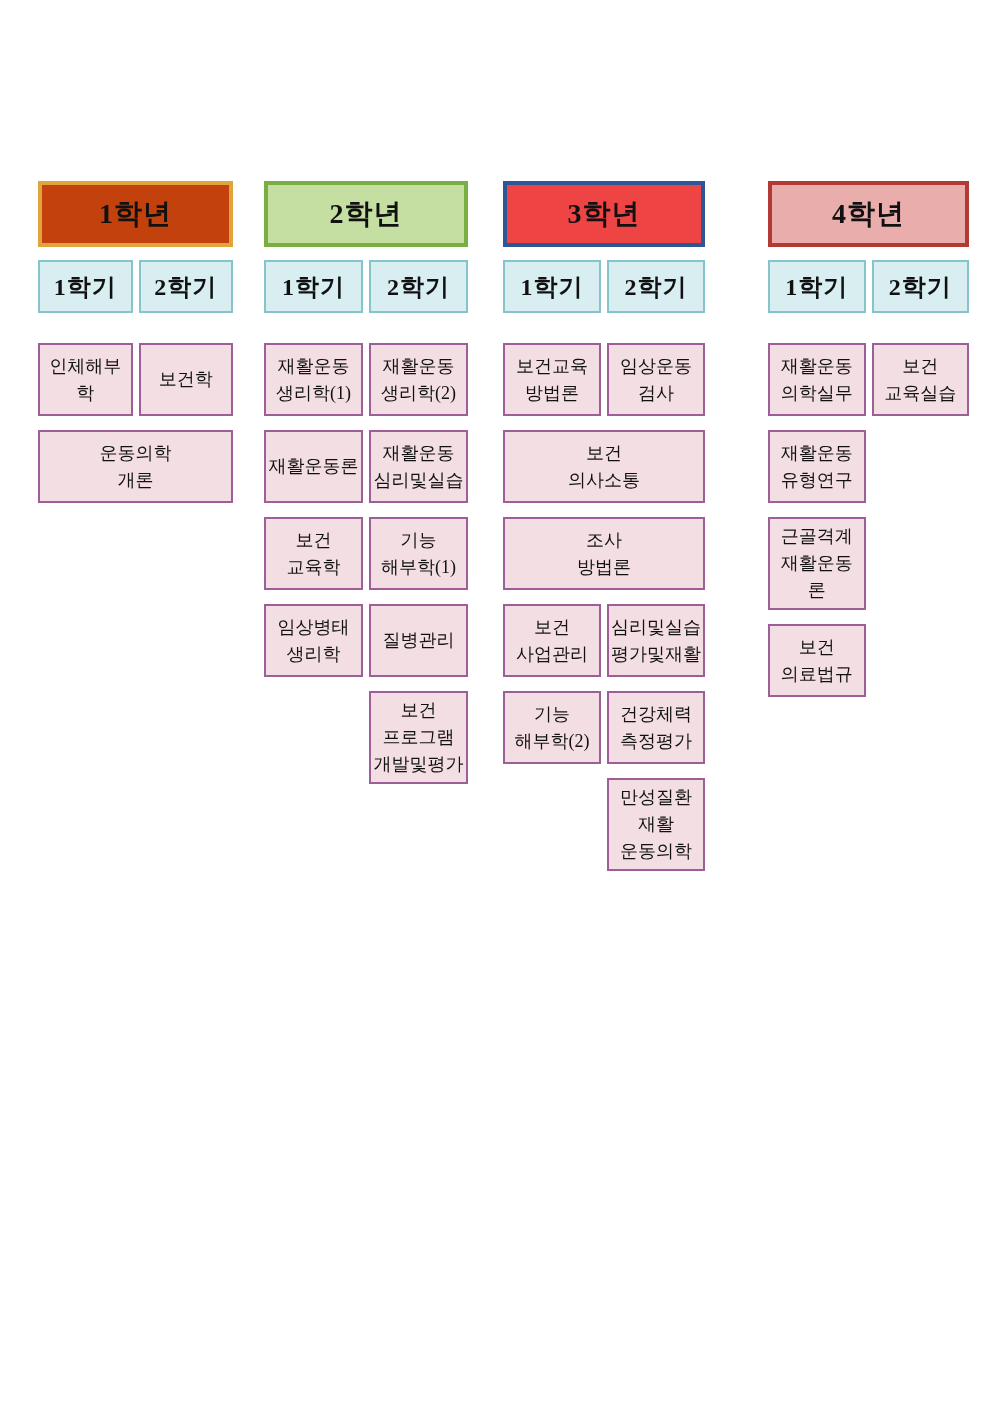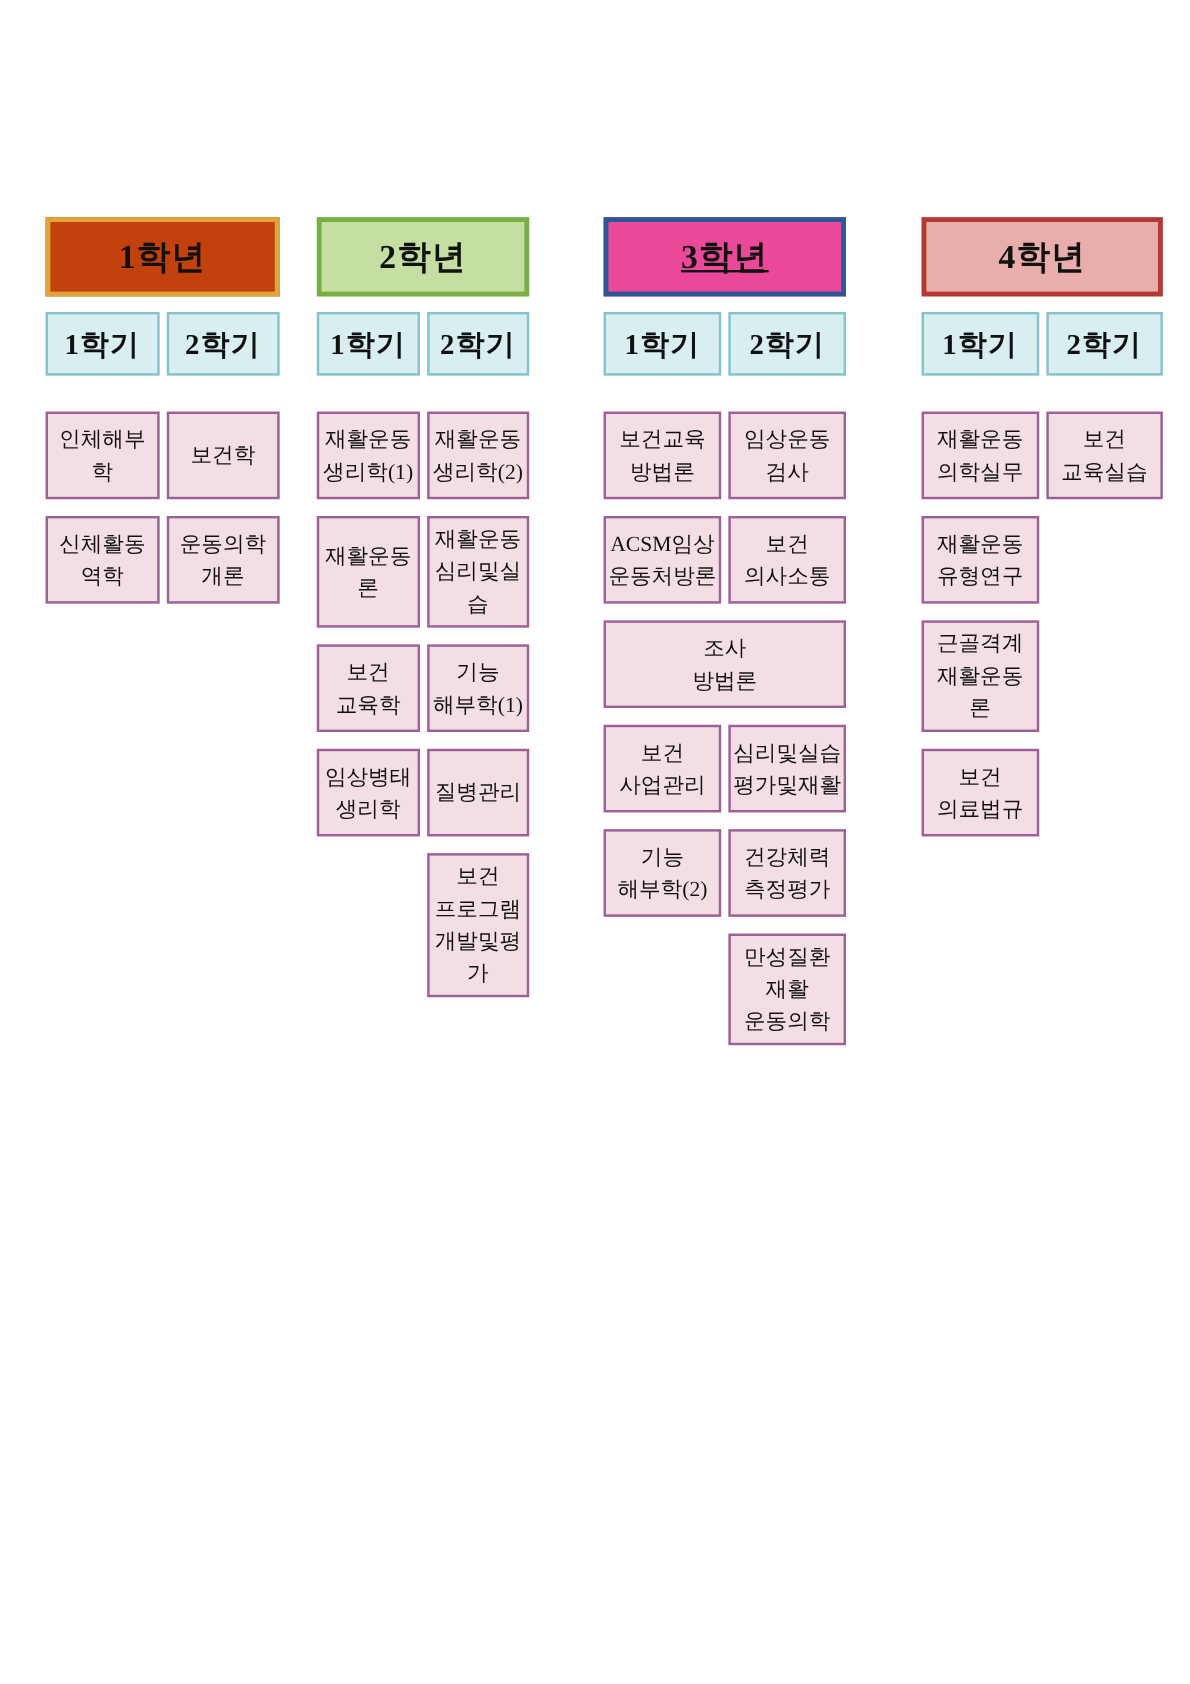--- a/index.html
+++ b/index.html
@@ -7,21 +7,21 @@
     width:992px;height:1403px;
     font-family:"Liberation Serif","DejaVu Serif",serif;
     color:#111111;
   }
   .canvas{
     position:relative;width:992px;height:1403px;
     background:var(--page-bg,#ffffff);overflow:hidden;
   }
   .column{position:absolute;top:181px;}
   .col-0{left:38px;width:195px;}
-  .col-1{left:264px;width:177px;}
+  .col-1{left:264px;width:204px;}
   .col-2{left:503px;width:202px;}
   .col-3{left:768px;width:201px;}
   .year-header{
     box-sizing:border-box;height:66px;border:4px solid #888;
     display:flex;align-items:center;justify-content:center;
     font-size:28px;font-weight:bold;margin-bottom:13px;
     letter-spacing:1px;
   }
   .sem-row{display:flex;gap:6px;margin-bottom:30px;border-radius:11px;}
   .sem-box{
@@ -53,22 +53,20 @@
     <div class="sem-row">
       <div class="sem-box">1학기</div>
       <div class="sem-box">2학기</div>
     </div>
     <div class="rows">
         <div class="row">
           <div class="course-box">인체해부학</div>
           <div class="course-box">보건학</div>
         </div>
         <div class="row">
-          <div class="course-box">신체활동
-역학</div>
           <div class="course-box">운동의학
 개론</div>
         </div>
       </div>
   </div>
 
   <div class="column col-1">
     <div class="year-header" style="background: rgb(197, 223, 162); border-color: rgb(120, 174, 68);">2학년</div>
     <div class="sem-row">
       <div class="sem-box">1학기</div>
@@ -100,35 +98,33 @@
         <div class="row">
           <div class="course-box empty"></div>
           <div class="course-box">보건
 프로그램
 개발및평가</div>
         </div>
       </div>
   </div>
 
   <div class="column col-2">
-    <div class="year-header" style="background: #ec4899; border-color: rgb(46, 85, 150); text-decoration: underline;">3학년</div>
+    <div class="year-header" style="background: #ef4444; border-color: rgb(46, 85, 150);">3학년</div>
     <div class="sem-row">
       <div class="sem-box">1학기</div>
       <div class="sem-box">2학기</div>
     </div>
     <div class="rows">
         <div class="row">
           <div class="course-box">보건교육
 방법론</div>
           <div class="course-box">임상운동
 검사</div>
         </div>
         <div class="row">
-          <div class="course-box">ACSM임상
-운동처방론</div>
           <div class="course-box">보건
 의사소통</div>
         </div>
         <div class="row">
           <div class="course-box">조사
 방법론</div>
         </div>
         <div class="row">
           <div class="course-box">보건
 사업관리</div>

